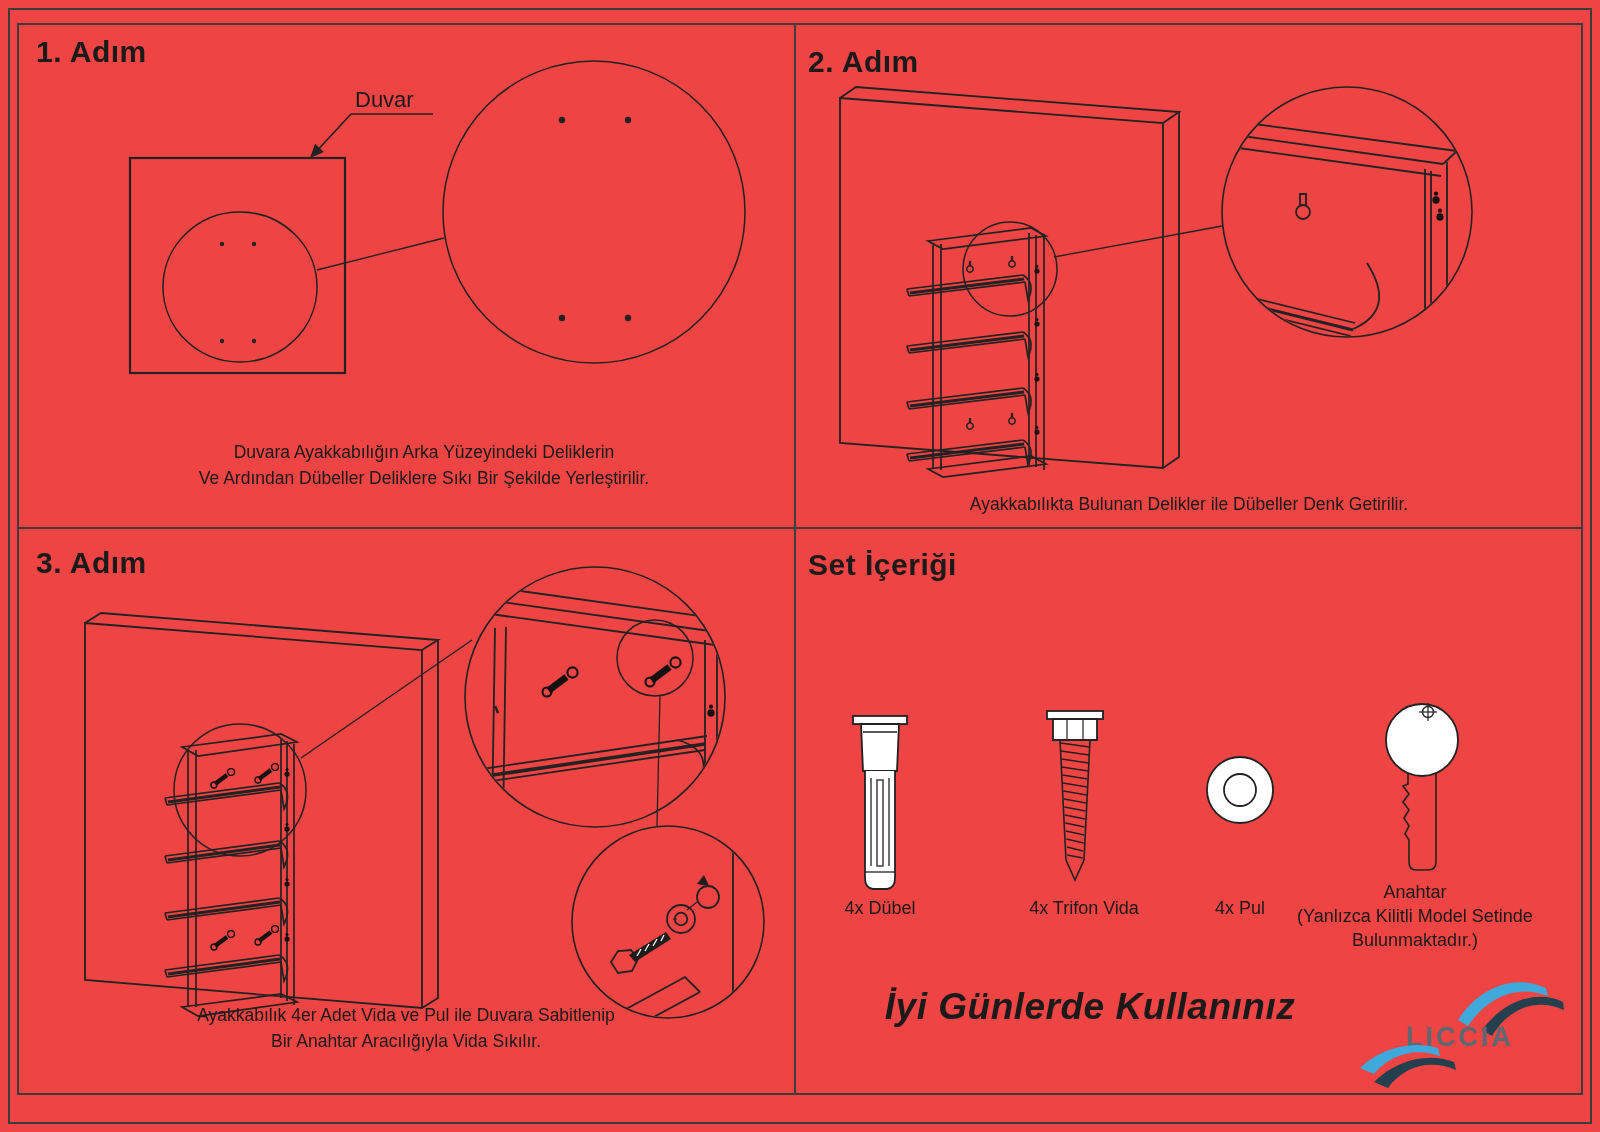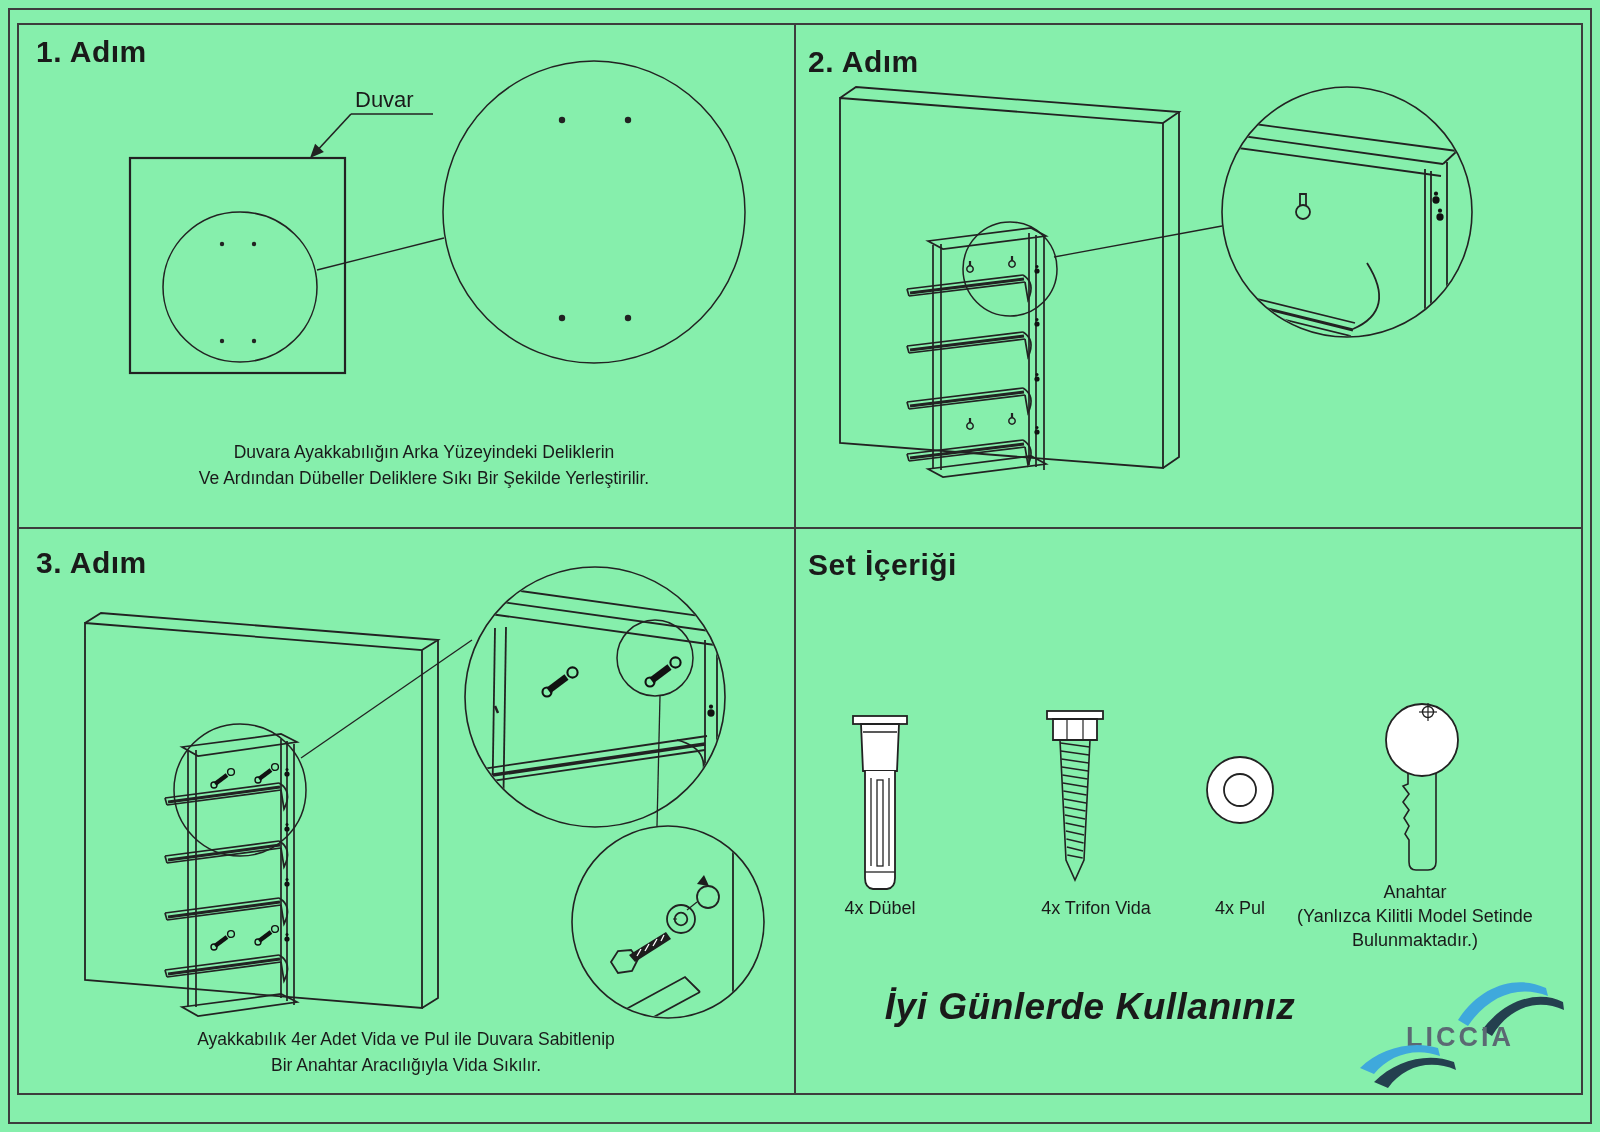--- a/index.html
+++ b/index.html
@@ -1,16 +1,16 @@
 <!DOCTYPE html>
 <html><head>
 <meta charset="utf-8">
 <style>
   html,body{margin:0;padding:0;background:#e8e8e8;}
-  #page{position:relative;width:1600px;height:1132px;background:#86efac;
+  #page{position:relative;width:1600px;height:1132px;background:#ef4444;
         font-family:"Liberation Sans",sans-serif;color:#1a1a1a;overflow:hidden;}
   .outer-border{position:absolute;left:8px;top:8px;right:8px;bottom:8px;
         border:2px solid #3d3d3d;pointer-events:none;}
   .frame{position:absolute;left:17px;top:23px;width:1566px;height:1072px;
         border:2px solid #3d3d3d;box-sizing:border-box;}
   .vdivider{position:absolute;left:794px;top:23px;width:2px;height:1072px;background:#3d3d3d;}
   .hdivider{position:absolute;left:17px;top:527px;width:1566px;height:2px;background:#3d3d3d;}
   .panel{position:absolute;}
   #panel-step1{left:17px;top:23px;width:778px;height:505px;}
   #panel-step2{left:795px;top:23px;width:788px;height:616px;}
@@ -18,25 +18,25 @@
   #panel-contents{left:795px;top:528px;width:901px;height:567px;}
   .heading{position:absolute;font-size:30px;font-weight:bold;letter-spacing:0.5px;}
   #panel-step1 .heading{left:19px;top:12px;}
   #panel-step2 .heading{left:13px;top:22px;}
   #panel-step3 .heading{left:19px;top:18px;}
   #panel-contents .heading{left:13px;top:20px;}
   .caption{position:absolute;left:0;width:100%;text-align:center;
         font-size:17.5px;line-height:26px;box-sizing:border-box;}
   #panel-step1 .caption{top:416px;padding-left:36px;}
   #panel-step2 .caption{top:468px;}
-  #panel-step3 .caption{top:498px;}
+  #panel-step3 .caption{top:474px;}
   svg.art{position:absolute;left:0;top:0;}
   .item-label{position:absolute;text-align:center;font-size:18px;line-height:24px;}
   #label-dowel{left:10px;width:150px;top:368px;}
-  #label-screw{left:216px;width:170px;top:368px;}
+  #label-screw{left:204px;width:170px;top:368px;}
   #label-washer{left:385px;width:120px;top:368px;}
   #label-key{left:455px;width:330px;top:352px;}
   .farewell{position:absolute;left:30px;width:530px;top:458px;text-align:center;
         font-size:37px;font-weight:bold;font-style:italic;letter-spacing:0.5px;}
   #logo-box{position:absolute;left:525px;top:418px;width:250px;height:150px;}
 </style>
 </head>
 <body>
 
 <div id="page">
@@ -156,20 +156,21 @@
         <path d="M430,268 L560,300"></path>
           <path d="M426,281 L556,313"></path>
         <line x1="428" y1="275" x2="558" y2="307" stroke-width="3"></line>
         <path d="M558,306 Q602,287 572,240"></path>
       </g>
       <g>
         <use href="#kh" transform="translate(641,177) scale(1.4)"></use>
         <use href="#kh" transform="translate(645,194) scale(1.4)"></use>
       </g>
     </svg>
+    <div class="caption">Ayakkabılıkta Bulunan Delikler ile Dübeller Denk Getirilir.</div>
   </div>
 
   <div class="panel" id="panel-step3">
     <div class="heading">3. Adım</div>
     <svg class="art" width="778" height="567" viewBox="0 0 778 567">
       <defs>
         <clipPath id="c3a">
             <circle cx="578" cy="169" r="129"></circle>
           </clipPath>
         <clipPath id="c3b">

